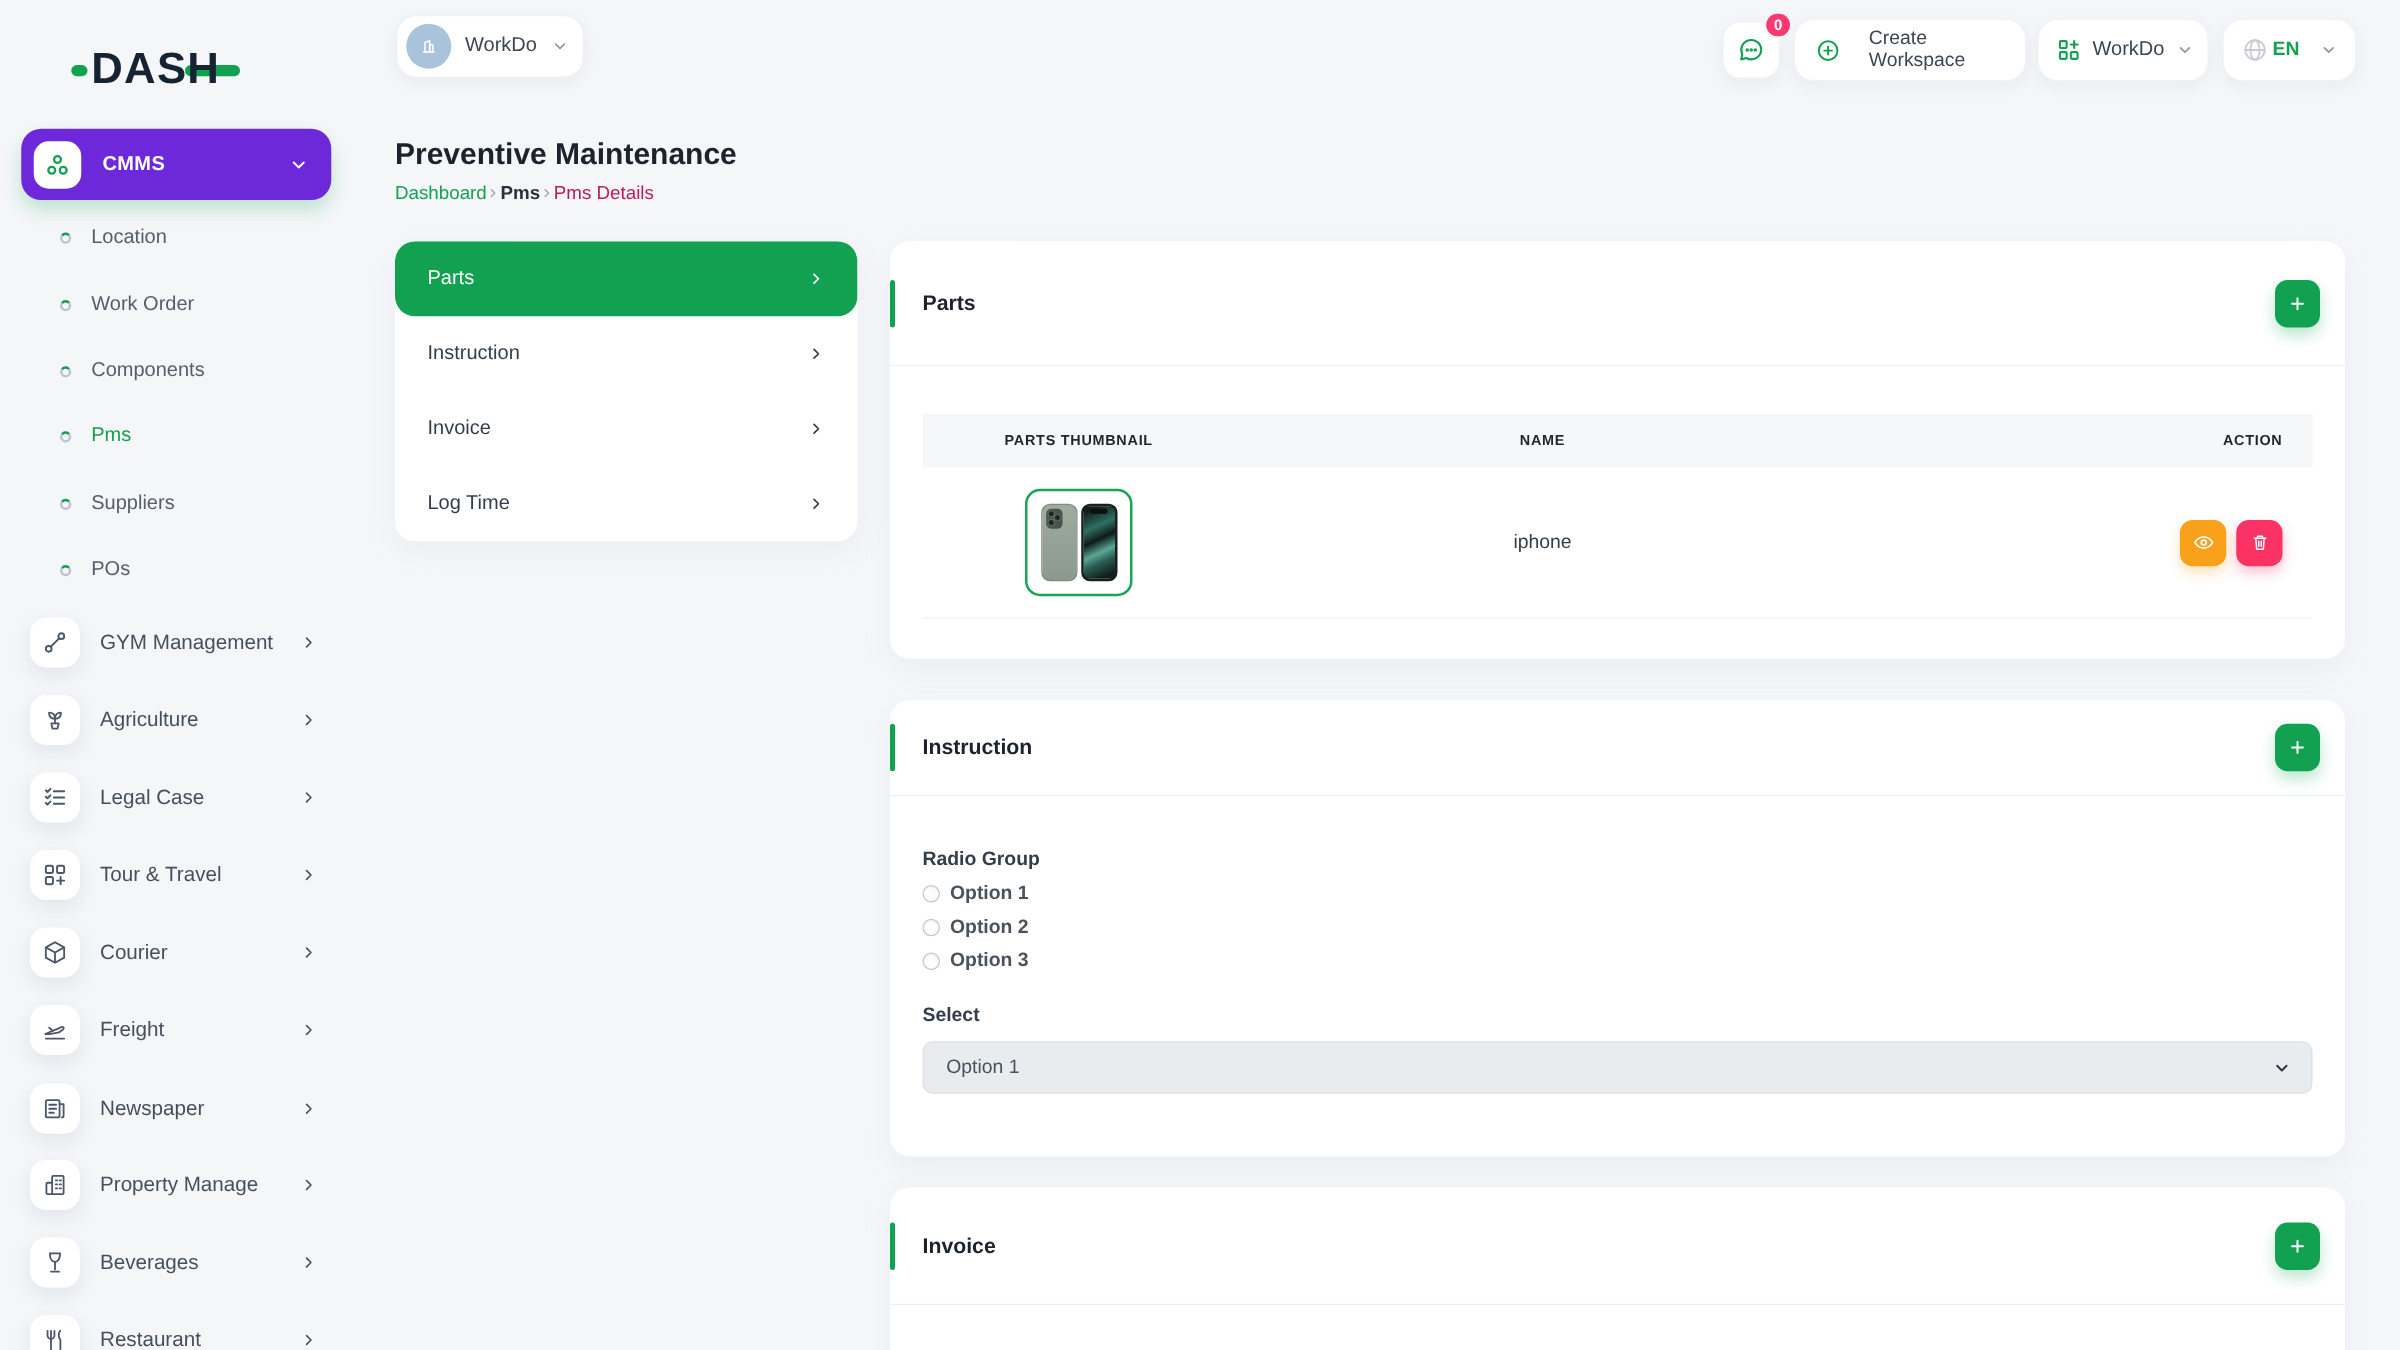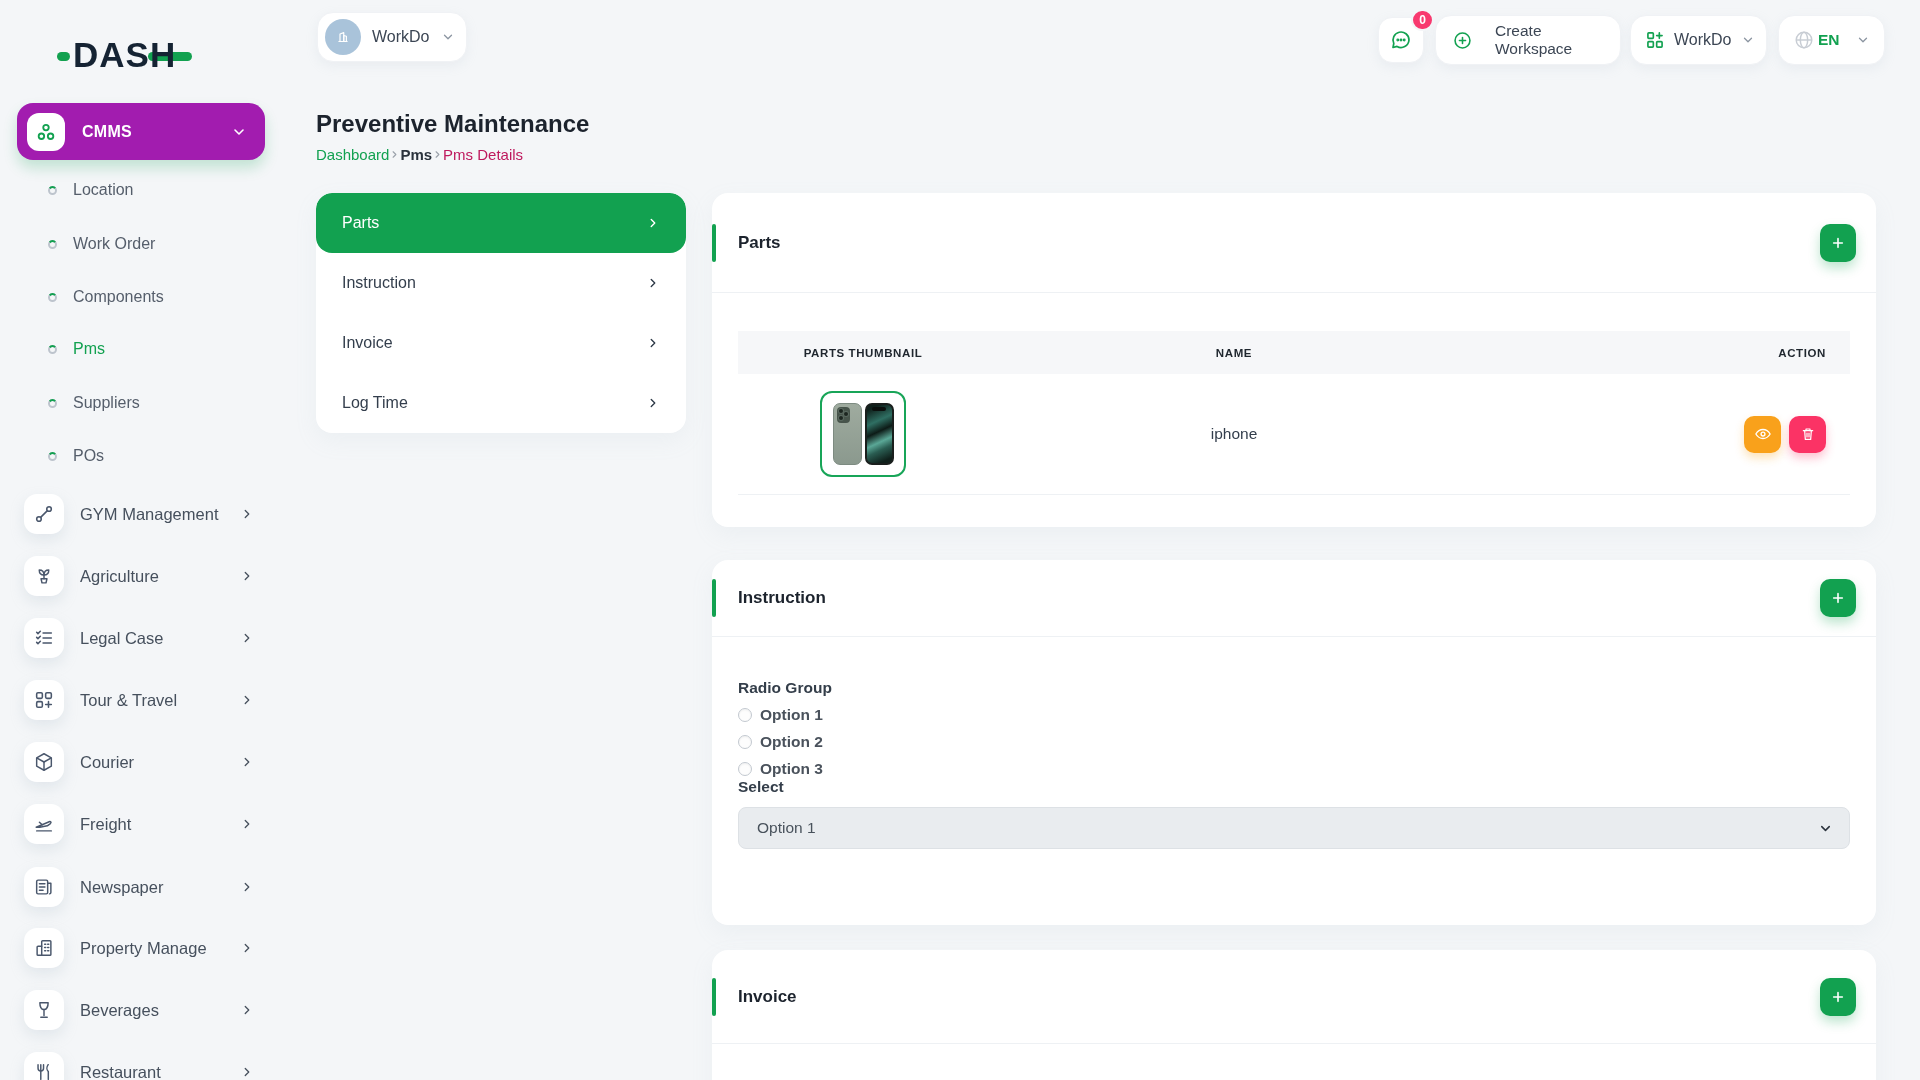--- a/index.html
+++ b/index.html
@@ -13,21 +13,21 @@
           border-radius:16px; box-shadow:0 4px 12px rgba(169,184,200,.14); cursor:pointer; }
   .card { position:absolute; background:#fff; border-radius:16px; box-shadow:0 8px 22px rgba(171,186,201,.10); }
   .ico  { display:inline-flex; align-items:center; justify-content:center; flex:0 0 auto; }
 
   
   .logo { position:absolute; left:73px; top:22px; height:40px; display:flex; align-items:center; }
   .logo-text { font-size:35px; font-weight:800; letter-spacing:1px; color:#152333; position:relative; z-index:1; }
   .logo-dash { position:absolute; right:-16px; top:17px; width:44px; height:9px; border-radius:5px; background:#12a150; }
   .logo-dot  { position:absolute; left:-16px; top:17px; width:13px; height:9px; border-radius:5px; background:#12a150; }
 
-  .cmms-btn { position:absolute; left:17px; top:90px; width:248px; height:57px; background:#a21caf;
+  .cmms-btn { position:absolute; left:17px; top:90px; width:248px; height:57px; background:#6d28d9;
               border-radius:16px; display:flex; align-items:center; padding:0 18px 0 10px; cursor:pointer;
               box-shadow:0 8px 14px rgba(18,161,80,.22); }
   .cmms-tile { width:38px; height:38px; background:#fff; border-radius:12px; display:flex; align-items:center; justify-content:center; }
   .cmms-label { color:#fff; font-weight:700; font-size:16px; margin-left:17px; flex:1; letter-spacing:.3px; }
 
   .nav-sub { position:absolute; left:40px; width:210px; height:30px; display:flex; align-items:center; gap:15px;
              padding-left:7px; cursor:pointer; font-size:16px; color:#555e6b; }
   .nav-sub.active { color:#12a150; }
 
   .nav-mod { position:absolute; left:24px; width:234px; height:56px; display:flex; align-items:center; cursor:pointer; }
@@ -102,21 +102,21 @@
   .act-del { background:#fb3365; box-shadow:0 5px 10px rgba(251,51,101,.3); }
 
   .instr-card { left:712px; top:560px; width:1164px; height:365px; }
   .instr-card .card-head { height:77px; }
   .instr-body { position:absolute; left:26px; right:26px; top:77px; }
   .field-label { font-size:15.5px; font-weight:600; color:#343e4a; }
   .rg-label { margin-top:42px; }
   .radio-row { display:flex; align-items:center; gap:8px; margin-top:9px; cursor:pointer; }
   .radio-dot { width:14px; height:14px; border-radius:50%; border:1px solid #c3c9d0; background:#fdfdfd; box-shadow:inset 0 1px 2px rgba(0,0,0,.06); }
   .radio-label { font-size:15.5px; font-weight:600; color:#4a525c; }
-  .sel-label { }
+  .sel-label { margin-top:26px; }
   .select-box { margin-top:11px; height:42px; background:#e9ecef; border:1px solid #dde1e5; border-radius:8px;
                 display:flex; align-items:center; justify-content:space-between; padding:0 16px 0 18px; cursor:pointer; }
   .select-value { font-size:15.5px; color:#49525c; }
 
   .invoice-card { left:712px; top:950px; width:1164px; height:210px; }
   .invoice-card .card-head { height:94px; }
 </style>
 </head>
 <body>
 

